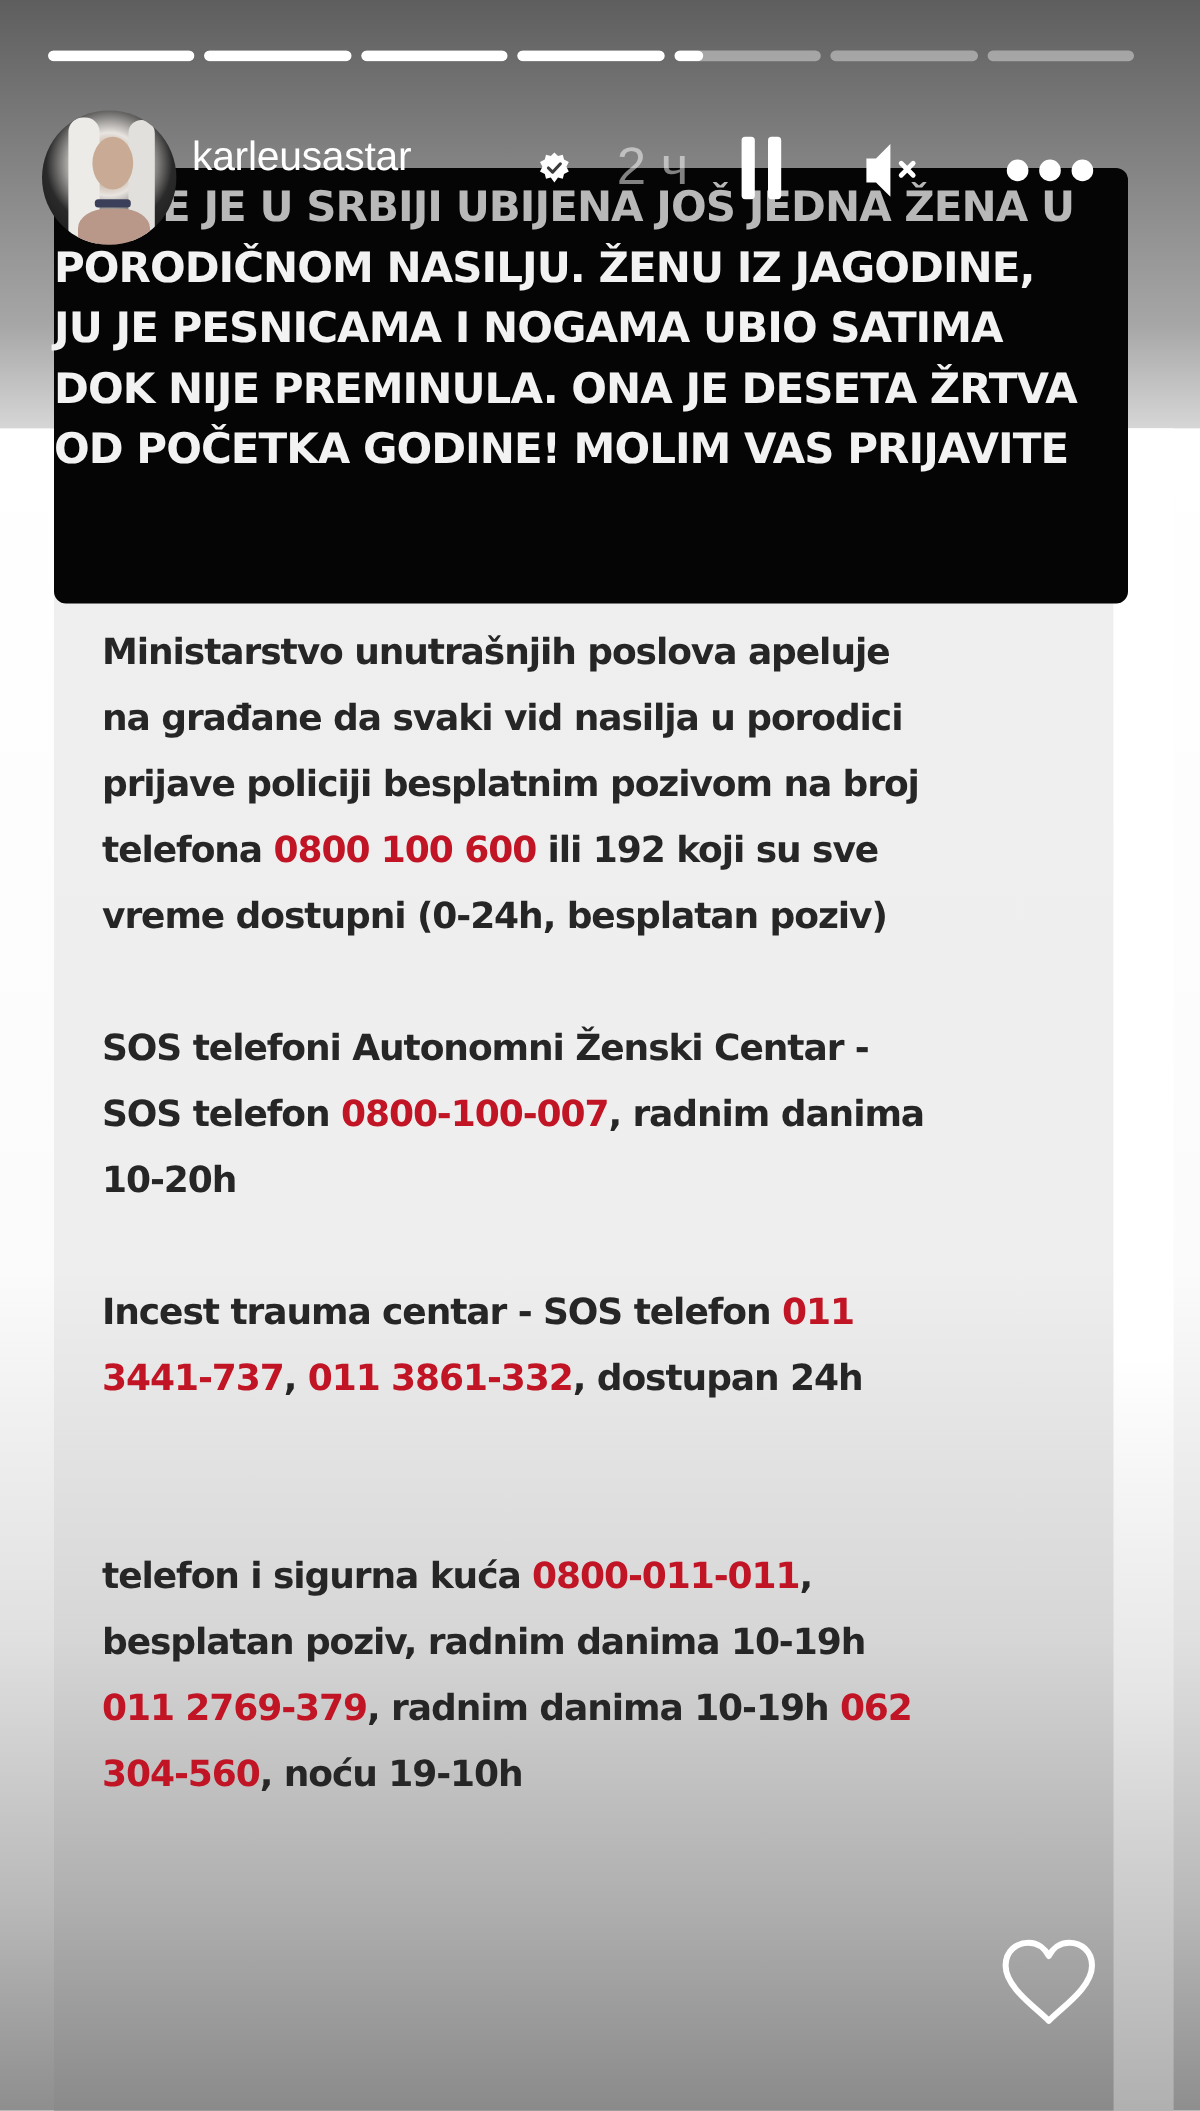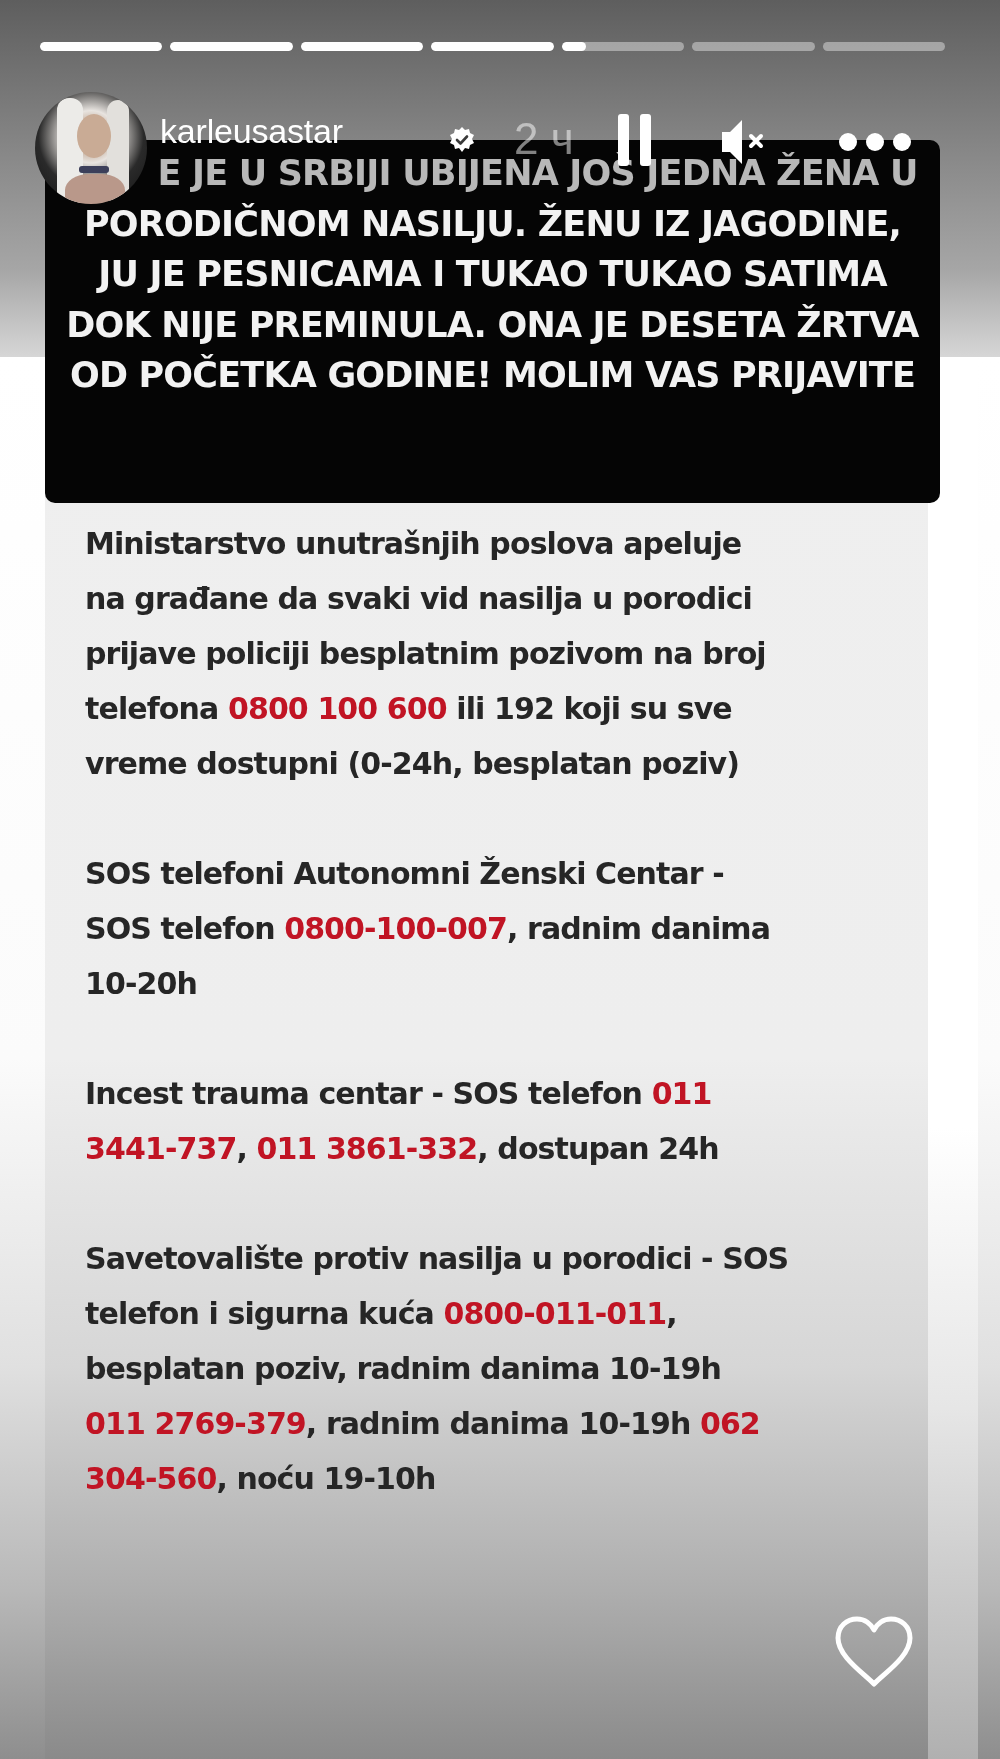--- a/index.html
+++ b/index.html
@@ -55,21 +55,21 @@
   .pause-btn span { position: absolute; top: 0; width: 11px; height: 52px; background: #fff; border-radius: 3px; }
   .mute-btn { position: absolute; left: 718px; top: 24px; width: 60px; height: 56px; }
   .more-btn { position: absolute; left: 838px; top: 40px; width: 75px; height: 24px; }
 
   .caption {
     position: absolute; left: 45px; top: 140px; width: 895px; height: 363px;
     background: #050505; border-radius: 10px; z-index: 3;
     padding-top: 8px; box-sizing: border-box;
   }
   .caption .line {
-    text-align: center; color: #f2f2f2; font-weight: bold; font-size: 35px; line-height: 50.5px;
+    text-align: left; color: #f2f2f2; font-weight: bold; font-size: 35px; line-height: 50.5px;
     font-family: "DejaVu Sans", sans-serif; letter-spacing: -0.8px; white-space: nowrap;
   }
   .caption .line.first { color: #b8b8b8; padding-left: 90px; }
 
   .content {
     position: absolute; left: 85px; top: 516px; width: 830px; z-index: 2;
     font-family: "DejaVu Sans", sans-serif; font-weight: bold; font-size: 30px;
     line-height: 55px; color: #262626; letter-spacing: -0.9px;
   }
   .content p { margin: 0 0 55px 0; white-space: nowrap; }
@@ -138,27 +138,27 @@
       <circle cx="10" cy="12" r="9"></circle>
         <circle cx="37" cy="12" r="9"></circle>
         <circle cx="64" cy="12" r="9"></circle>
     </g>
   </svg>
 </div>
 
 <div class="caption" id="caption">
     <div class="line first">E JE U SRBIJI UBIJENA JOŠ JEDNA ŽENA U</div>
     <div class="line">PORODIČNOM NASILJU. ŽENU IZ JAGODINE,</div>
-    <div class="line">JU JE PESNICAMA I TUKAO TUKAO SATIMA</div>
+    <div class="line">JU JE PESNICAMA I NOGAMA UBIO SATIMA</div>
     <div class="line">DOK NIJE PREMINULA. ONA JE DESETA ŽRTVA</div>
     <div class="line">OD POČETKA GODINE! MOLIM VAS PRIJAVITE</div>
   </div>
 
 <div class="content" id="content">
     <p><span>Ministarstvo unutrašnjih poslova apeluje</span><br><span>na građane da svaki vid nasilja u porodici</span><br><span>prijave policiji besplatnim pozivom na broj</span><br><span>telefona </span><span class="red">0800 100 600</span><span> ili 192 koji su sve</span><br><span>vreme dostupni (0-24h, besplatan poziv)</span></p>
     <p><span>SOS telefoni Autonomni Ženski Centar -</span><br><span>SOS telefon </span><span class="red">0800-100-007</span><span>, radnim danima</span><br><span>10-20h</span></p>
     <p><span>Incest trauma centar - SOS telefon </span><span class="red">011</span><br><span class="red">3441-737</span><span>, </span><span class="red">011 3861-332</span><span>, dostupan 24h</span></p>
-    <p><span>Savetovalište protiv nasilja u porodici - SOS</span><br><span>telefon i sigurna kuća </span><span class="red">0800-011-011</span><span>,</span><br><span>besplatan poziv, radnim danima 10-19h</span><br><span class="red">011 2769-379</span><span>, radnim danima 10-19h </span><span class="red">062</span><br><span class="red">304-560</span><span>, noću 19-10h</span></p>
+    <p><br><span>telefon i sigurna kuća </span><span class="red">0800-011-011</span><span>,</span><br><span>besplatan poziv, radnim danima 10-19h</span><br><span class="red">011 2769-379</span><span>, radnim danima 10-19h </span><span class="red">062</span><br><span class="red">304-560</span><span>, noću 19-10h</span></p>
   </div>
 
 <svg class="heart-btn" viewBox="0 0 84 76">
   <path d="M42 70 C30 58 6 42 6 24 C6 12 15 5 25 5 C33 5 39 10 42 16 C45 10 51 5 59 5 C69 5 78 12 78 24 C78 42 54 58 42 70 Z" fill="none" stroke="#ffffff" stroke-width="5" stroke-linejoin="round"></path>
 </svg>
 
 </body></html>

